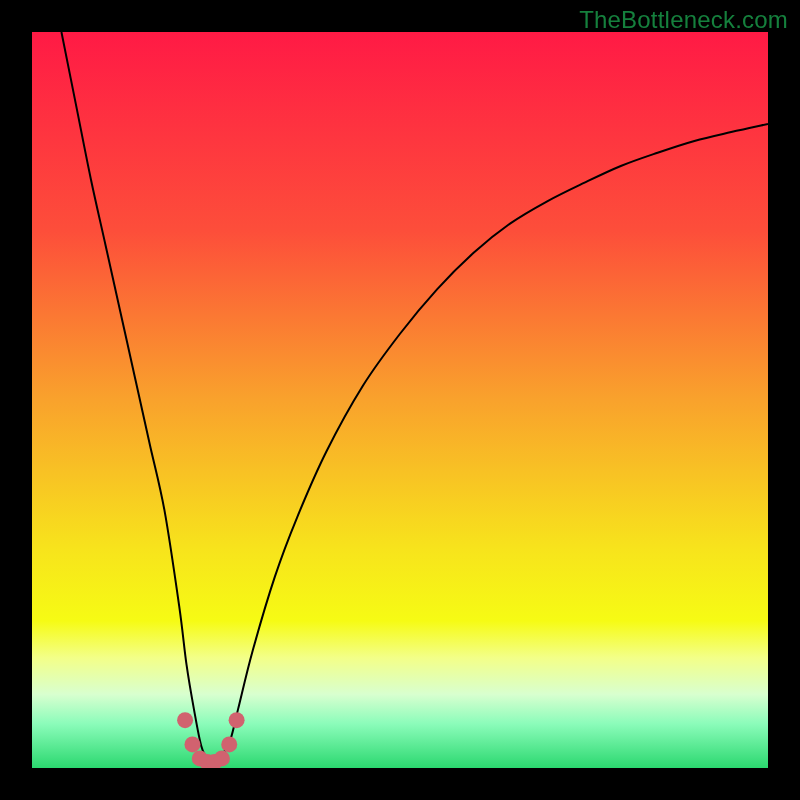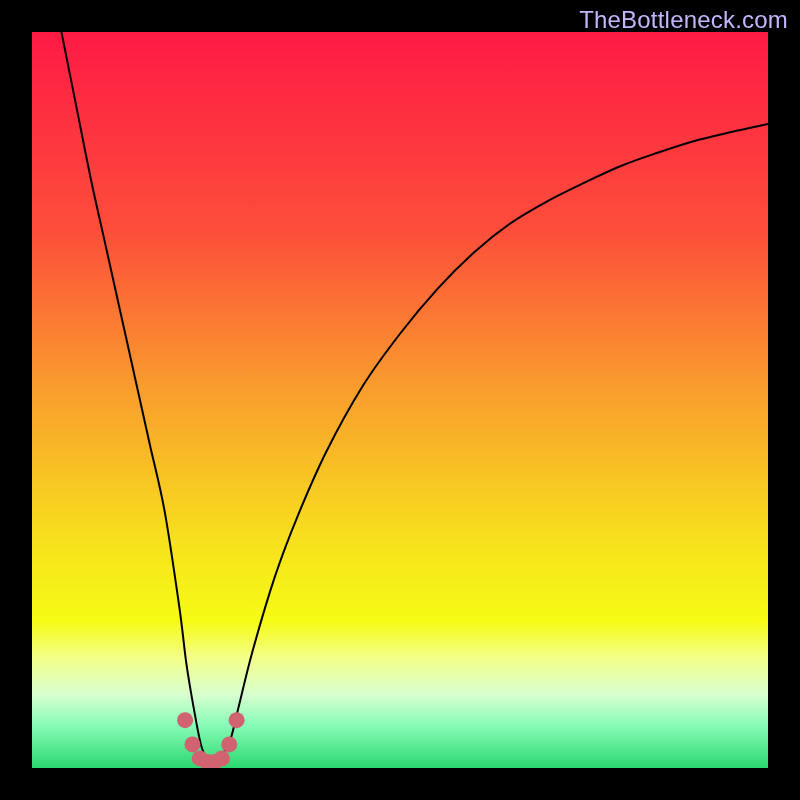--- a/index.html
+++ b/index.html
@@ -16,21 +16,21 @@
     left: 0;
     top: 0;
     width: 800px;
     height: 800px;
     background: #000;
   }
   .watermark {
     position: absolute;
     top: 6px;
     right: 12px;
-    color: #c4b5fd;
+    color: #15803d;
     font-size: 24px;
     font-weight: 400;
     letter-spacing: 0.2px;
     z-index: 50;
     user-select: none;
   }
   .plot-area {
     position: absolute;
     left: 32px;
     top: 32px;

